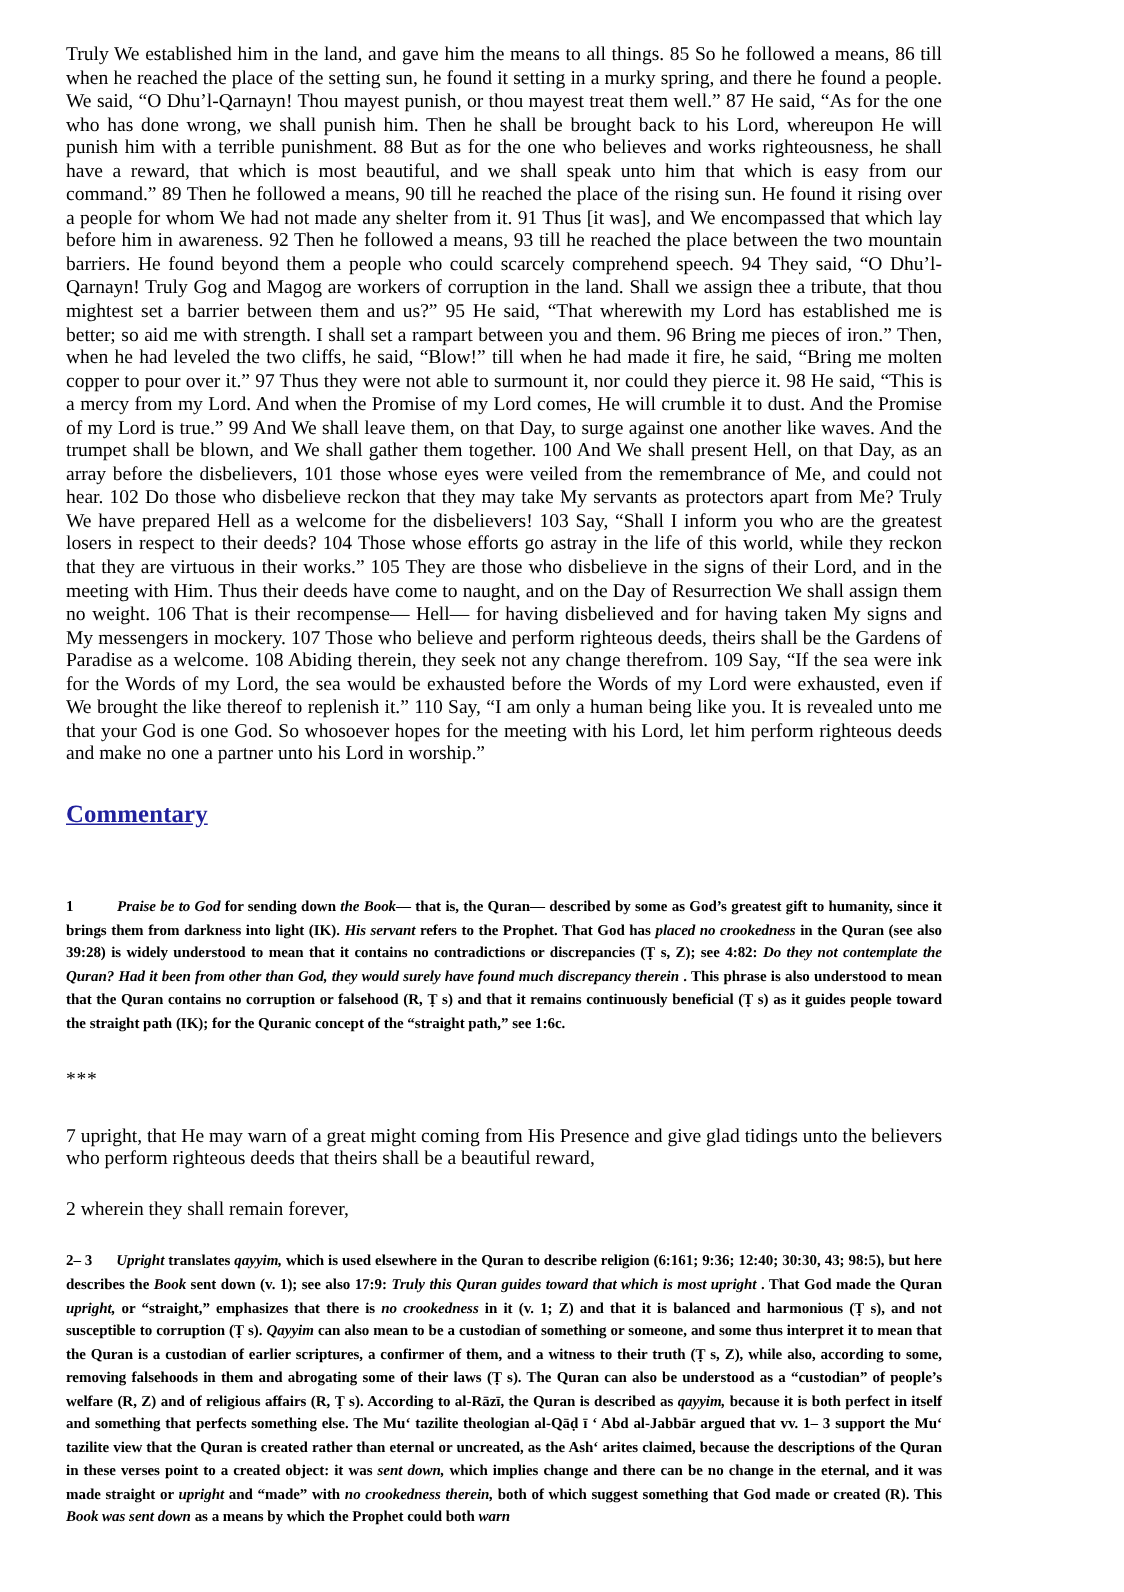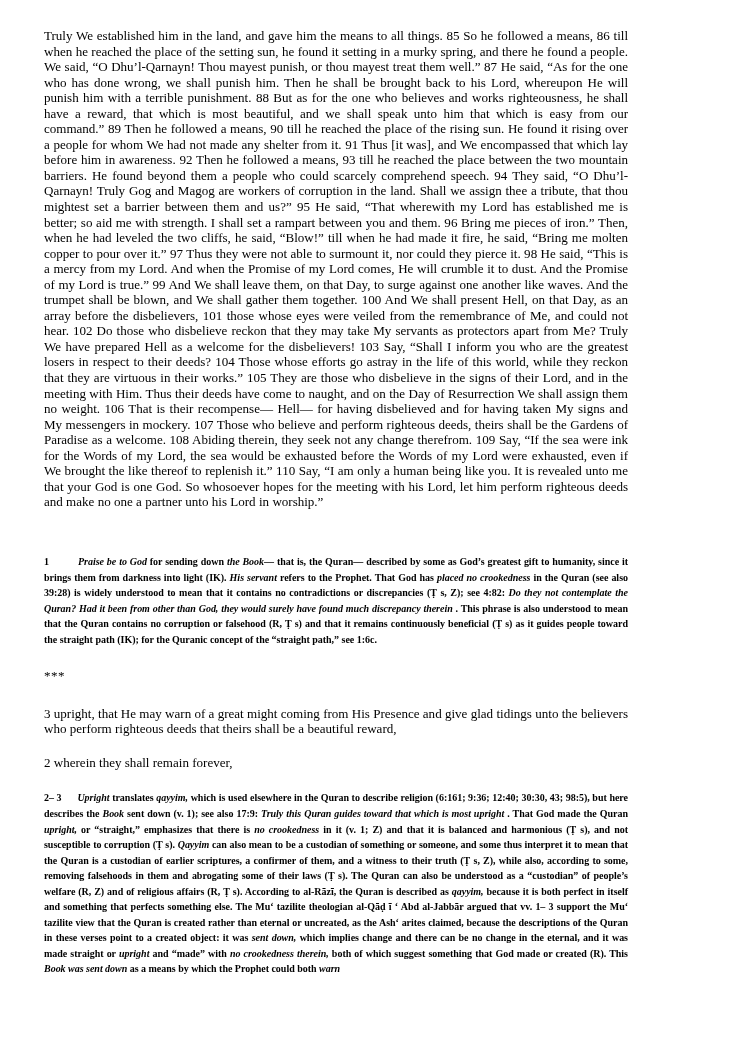--- a/index.html
+++ b/index.html
@@ -77,35 +77,38 @@
   .lead-gap { display: inline-block; width: 22px; }
   .lead-gap-sm { display: inline-block; width: 16px; }
 </style>
 </head>
 <body>
 
 <div id="page">
 
   <p class="scripture">Truly We established him in the land, and gave him the means to all things. 85 So he followed a means, 86 till when he reached the place of the setting sun, he found it setting in a murky spring, and there he found a people. We said, “O Dhu’l-Qarnayn! Thou mayest punish, or thou mayest treat them well.” 87 He said, “As for the one who has done wrong, we shall punish him. Then he shall be brought back to his Lord, whereupon He will punish him with a terrible punishment. 88 But as for the one who believes and works righteousness, he shall have a reward, that which is most beautiful, and we shall speak unto him that which is easy from our command.” 89 Then he followed a means, 90 till he reached the place of the rising sun. He found it rising over a people for whom We had not made any shelter from it. 91 Thus [it was], and We encompassed that which lay before him in awareness. 92 Then he followed a means, 93 till he reached the place between the two mountain barriers. He found beyond them a people who could scarcely comprehend speech. 94 They said, “O Dhu’l-Qarnayn! Truly Gog and Magog are workers of corruption in the land. Shall we assign thee a tribute, that thou mightest set a barrier between them and us?” 95 He said, “That wherewith my Lord has established me is better; so aid me with strength. I shall set a rampart between you and them. 96 Bring me pieces of iron.” Then, when he had leveled the two cliffs, he said, “Blow!” till when he had made it fire, he said, “Bring me molten copper to pour over it.” 97 Thus they were not able to surmount it, nor could they pierce it. 98 He said, “This is a mercy from my Lord. And when the Promise of my Lord comes, He will crumble it to dust. And the Promise of my Lord is true.” 99 And We shall leave them, on that Day, to surge against one another like waves. And the trumpet shall be blown, and We shall gather them together. 100 And We shall present Hell, on that Day, as an array before the disbelievers, 101 those whose eyes were veiled from the remembrance of Me, and could not hear. 102 Do those who disbelieve reckon that they may take My servants as protectors apart from Me? Truly We have prepared Hell as a welcome for the disbelievers! 103 Say, “Shall I inform you who are the greatest losers in respect to their deeds? 104 Those whose efforts go astray in the life of this world, while they reckon that they are virtuous in their works.” 105 They are those who disbelieve in the signs of their Lord, and in the meeting with Him. Thus their deeds have come to naught, and on the Day of Resurrection We shall assign them no weight. 106 That is their recompense— Hell— for having disbelieved and for having taken My signs and My messengers in mockery. 107 Those who believe and perform righteous deeds, theirs shall be the Gardens of Paradise as a welcome. 108 Abiding therein, they seek not any change therefrom. 109 Say, “If the sea were ink for the Words of my Lord, the sea would be exhausted before the Words of my Lord were exhausted, even if We brought the like thereof to replenish it.” 110 Say, “I am only a human being like you. It is revealed unto me that your God is one God. So whosoever hopes for the meeting with his Lord, let him perform righteous deeds and make no one a partner unto his Lord in worship.”</p>
 
+  <div class="heading-wrap">
+    <span class="commentary-heading">Commentary</span>
+  </div>
 
   <div class="gap-24"></div>
 
 
   <div class="gap-20"></div>
 
   <p class="comm-para"><span class="lemma-num">1</span><span class="lead-gap"></span><i>Praise be to God</i><span> for sending down </span><i>the Book</i><span>— that is, the Quran— described by some as God’s greatest gift to humanity, since it brings them from darkness into light (IK). </span><i>His servant</i><span> refers to the Prophet. That God has </span><i>placed no crookedness</i><span> in the Quran (see also 39:28) is widely understood to mean that it contains no contradictions or discrepancies (Ṭ s, Z); see 4:82: </span><i>Do they not contemplate the Quran? Had it been from other than God, they would surely have found much discrepancy therein</i><span> . This phrase is also understood to mean that the Quran contains no corruption or falsehood (R, Ṭ s) and that it remains continuously beneficial (Ṭ s) as it guides people toward the straight path (IK); for the Quranic concept of the “straight path,” see 1:6c.</span></p>
 
   <div class="gap-21"></div>
 
   <p class="stars">***</p>
 
   <div class="gap-22"></div>
 
-  <p class="verse-line">3 upright, that He may warn of a great might coming from His Presence and give glad tidings unto the believers who perform righteous deeds that theirs shall be a beautiful reward,</p>
+  <p class="verse-line">7 upright, that He may warn of a great might coming from His Presence and give glad tidings unto the believers who perform righteous deeds that theirs shall be a beautiful reward,</p>
 
   <div class="gap-18"></div>
 
   <p class="verse-line">2 wherein they shall remain forever,</p>
 
   <div class="gap-20"></div>
 
   <p class="comm-para"><span class="lemma-num">2– 3</span><span class="lead-gap-sm"></span><i>Upright</i><span> translates </span><i>qayyim,</i><span> which is used elsewhere in the Quran to describe religion (6:161; 9:36; 12:40; 30:30, 43; 98:5), but here describes the </span><i>Book</i><span> sent down (v. 1); see also 17:9: </span><i>Truly this Quran guides toward that which is most upright</i><span> . That God made the Quran </span><i>upright,</i><span> or “straight,” emphasizes that there is </span><i>no crookedness</i><span> in it (v. 1; Z) and that it is balanced and harmonious (Ṭ s), and not susceptible to corruption (Ṭ s). </span><i>Qayyim</i><span> can also mean to be a custodian of something or someone, and some thus interpret it to mean that the Quran is a custodian of earlier scriptures, a confirmer of them, and a witness to their truth (Ṭ s, Z), while also, according to some, removing falsehoods in them and abrogating some of their laws (Ṭ s). The Quran can also be understood as a “custodian” of people’s welfare (R, Z) and of religious affairs (R, Ṭ s). According to al-Rāzī, the Quran is described as </span><i>qayyim,</i><span> because it is both perfect in itself and something that perfects something else. The Muʻ tazilite theologian al-Qāḍ ī ʻ Abd al-Jabbār argued that vv. 1– 3 support the Muʻ tazilite view that the Quran is created rather than eternal or uncreated, as the Ashʻ arites claimed, because the descriptions of the Quran in these verses point to a created object: it was </span><i>sent down,</i><span> which implies change and there can be no change in the eternal, and it was made straight or </span><i>upright</i><span> and “made” with </span><i>no crookedness therein,</i><span> both of which suggest something that God made or created (R). This </span><i>Book was sent down</i><span> as a means by which the Prophet could both </span><i>warn</i></p>
 
 </div>

